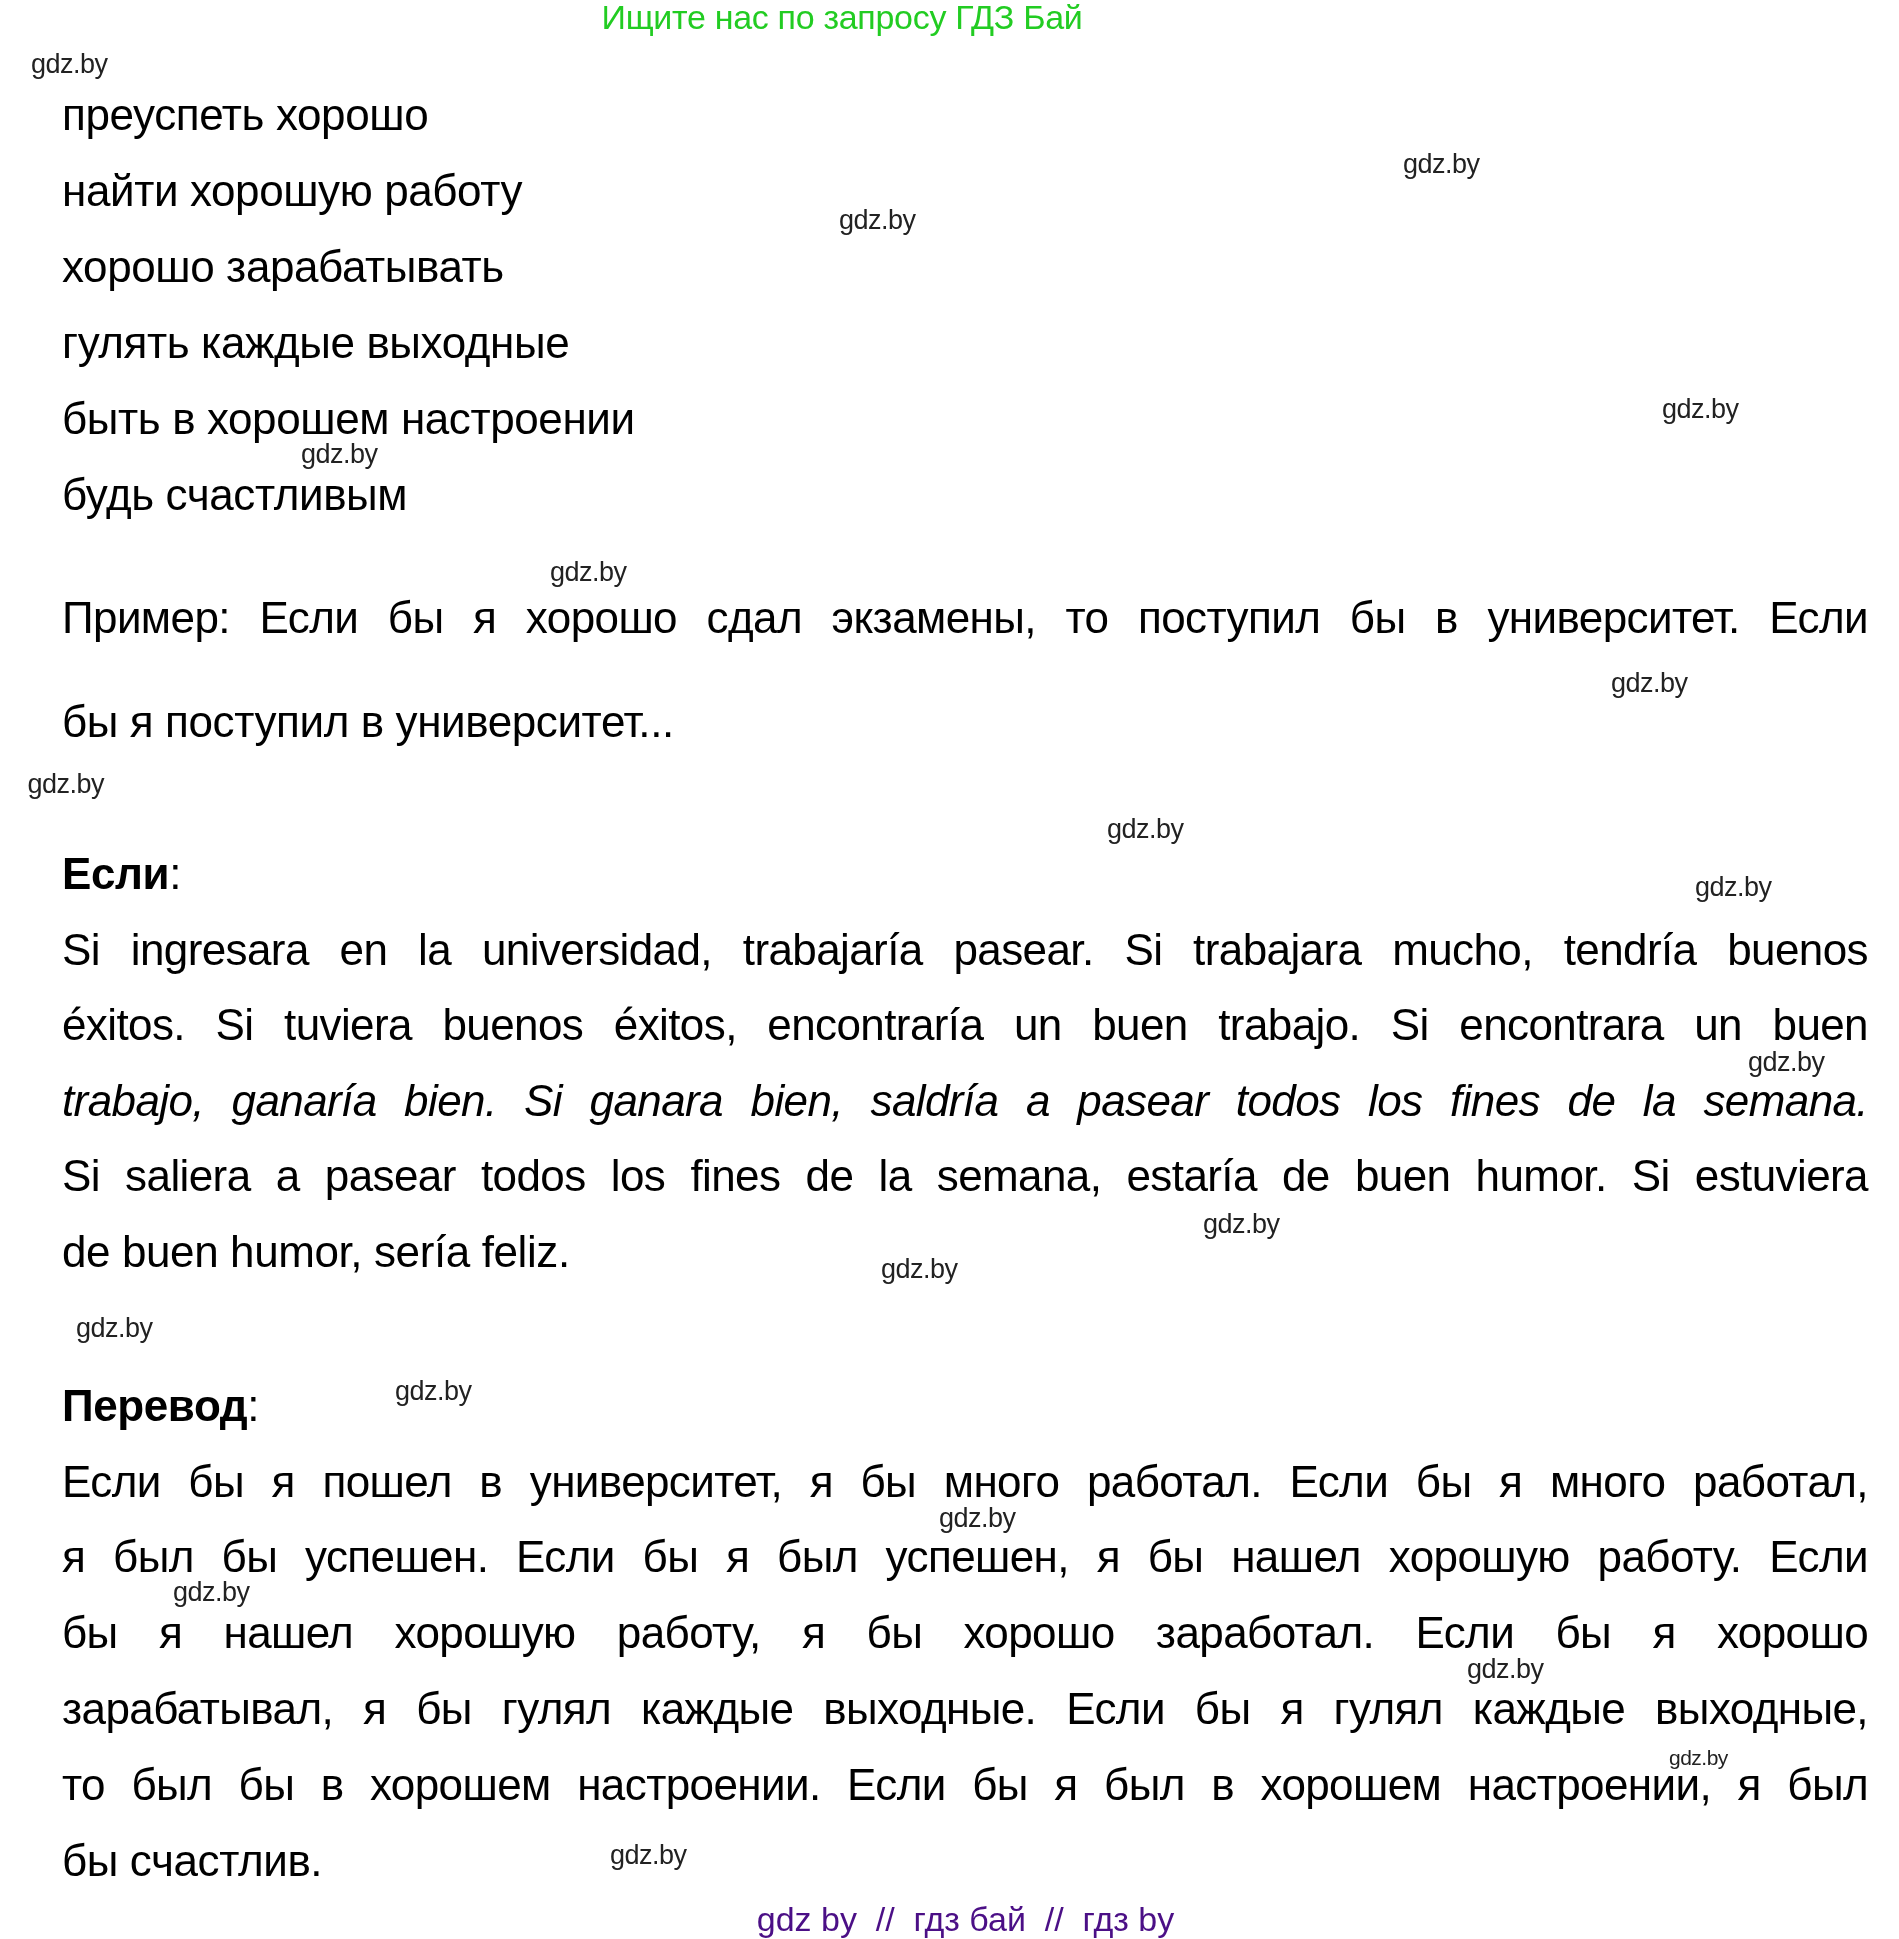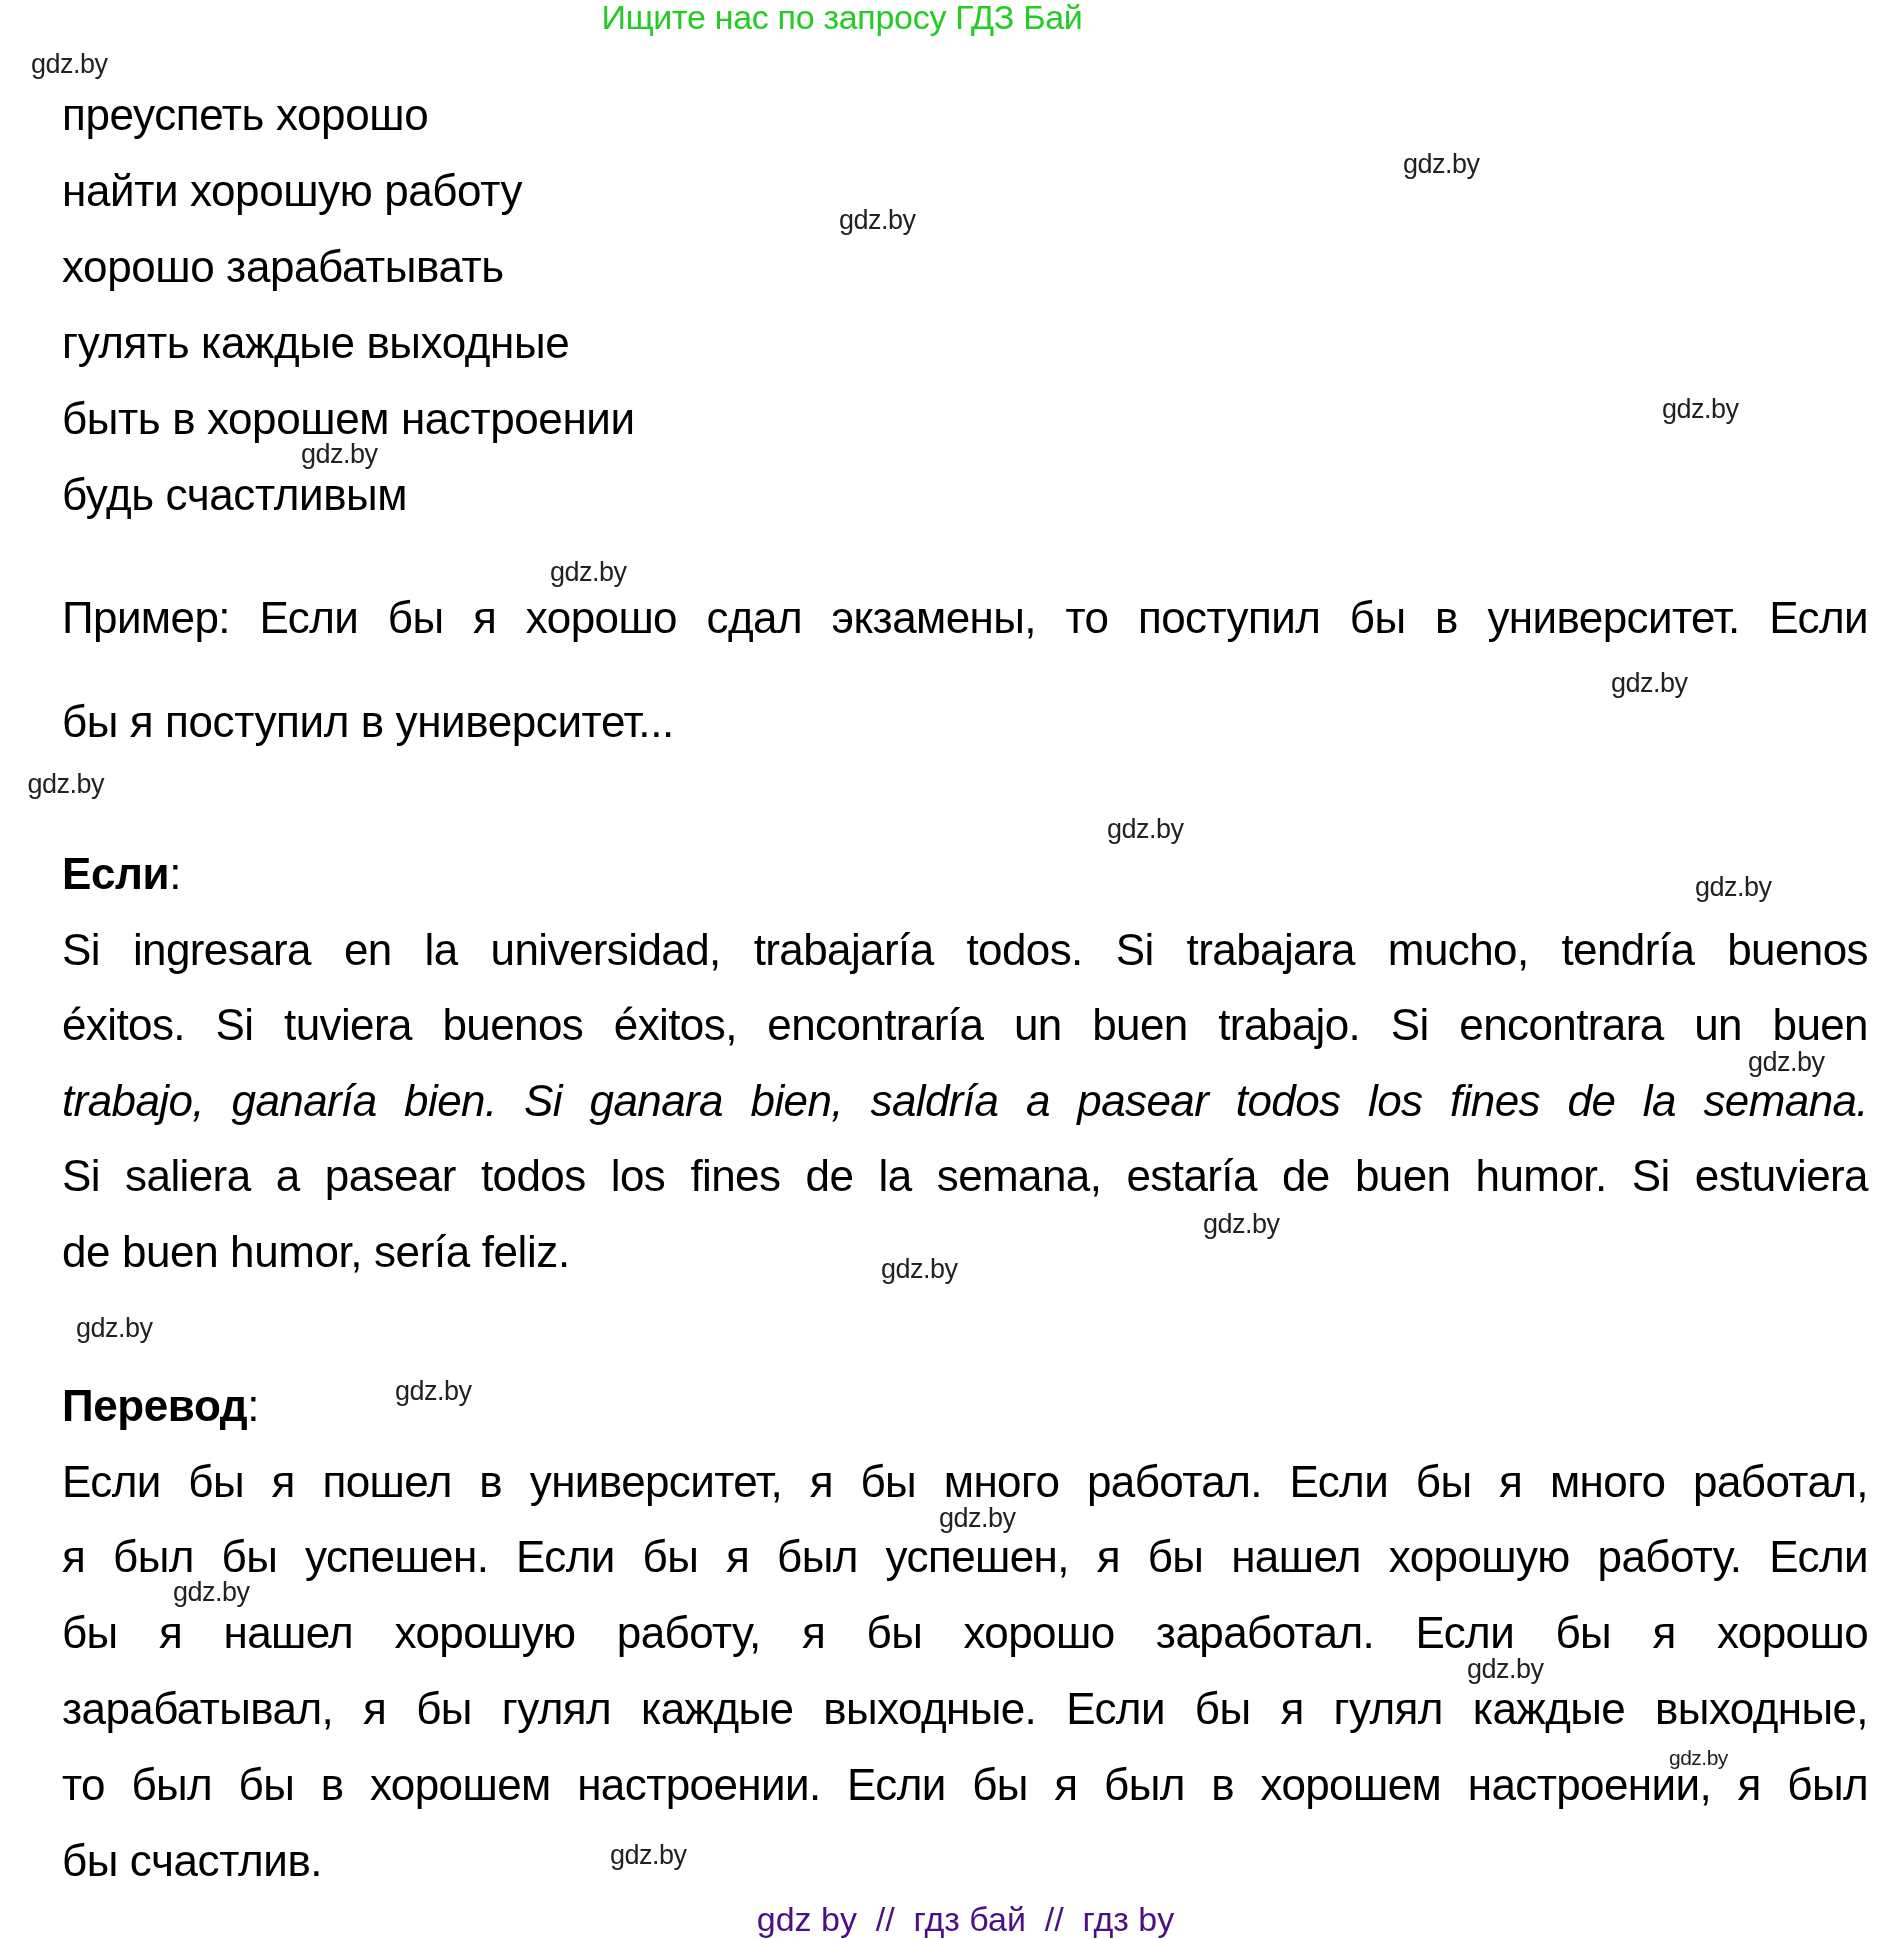--- a/index.html
+++ b/index.html
@@ -28,21 +28,21 @@
 <div class="abs line" style="top:163px;">найти хорошую работу</div>
 <div class="abs line" style="top:239px;"> хорошо зарабатывать</div>
 <div class="abs line" style="top:315px;">гулять каждые выходные</div>
 <div class="abs line" style="top:391px;">быть в хорошем настроении</div>
 <div class="abs line" style="top:467px;">будь счастливым</div>
 
 <div class="abs jline" style="top:590px;">Пример: Если бы я хорошо сдал экзамены, то поступил бы в университет. Если</div>
 <div class="abs line" style="top:694px;">бы я поступил в университет...</div>
 
 <div class="abs line" style="top:846px;"><span class="bold">Если</span><span>:</span></div>
-<div class="abs jline" style="top:922px;">Si ingresara en la universidad, trabajaría todos. Si trabajara mucho, tendría buenos</div>
+<div class="abs jline" style="top:922px;">Si ingresara en la universidad, trabajaría pasear. Si trabajara mucho, tendría buenos</div>
 <div class="abs jline" style="top:997px;">éxitos. Si tuviera buenos éxitos, encontraría un buen trabajo. Si encontrara un buen</div>
 <div class="abs jline" style="top:1073px;font-style:italic;">trabajo, ganaría bien. Si ganara bien, saldría a pasear todos los fines de la semana.</div>
 <div class="abs jline" style="top:1148px;">Si saliera a pasear todos los fines de la semana, estaría de buen humor. Si estuviera</div>
 <div class="abs line" style="top:1224px;">de buen humor, sería feliz.</div>
 
 <div class="abs line" style="top:1378px;"><span class="bold">Перевод</span><span>:</span></div>
 <div class="abs jline" style="top:1454px;">Если бы я пошел в университет, я бы много работал. Если бы я много работал,</div>
 <div class="abs jline" style="top:1529px;">я был бы успешен. Если бы я был успешен, я бы нашел хорошую работу. Если</div>
 <div class="abs jline" style="top:1605px;">бы я нашел хорошую работу, я бы хорошо заработал. Если бы я хорошо</div>
 <div class="abs jline" style="top:1681px;">зарабатывал, я бы гулял каждые выходные. Если бы я гулял каждые выходные,</div>

